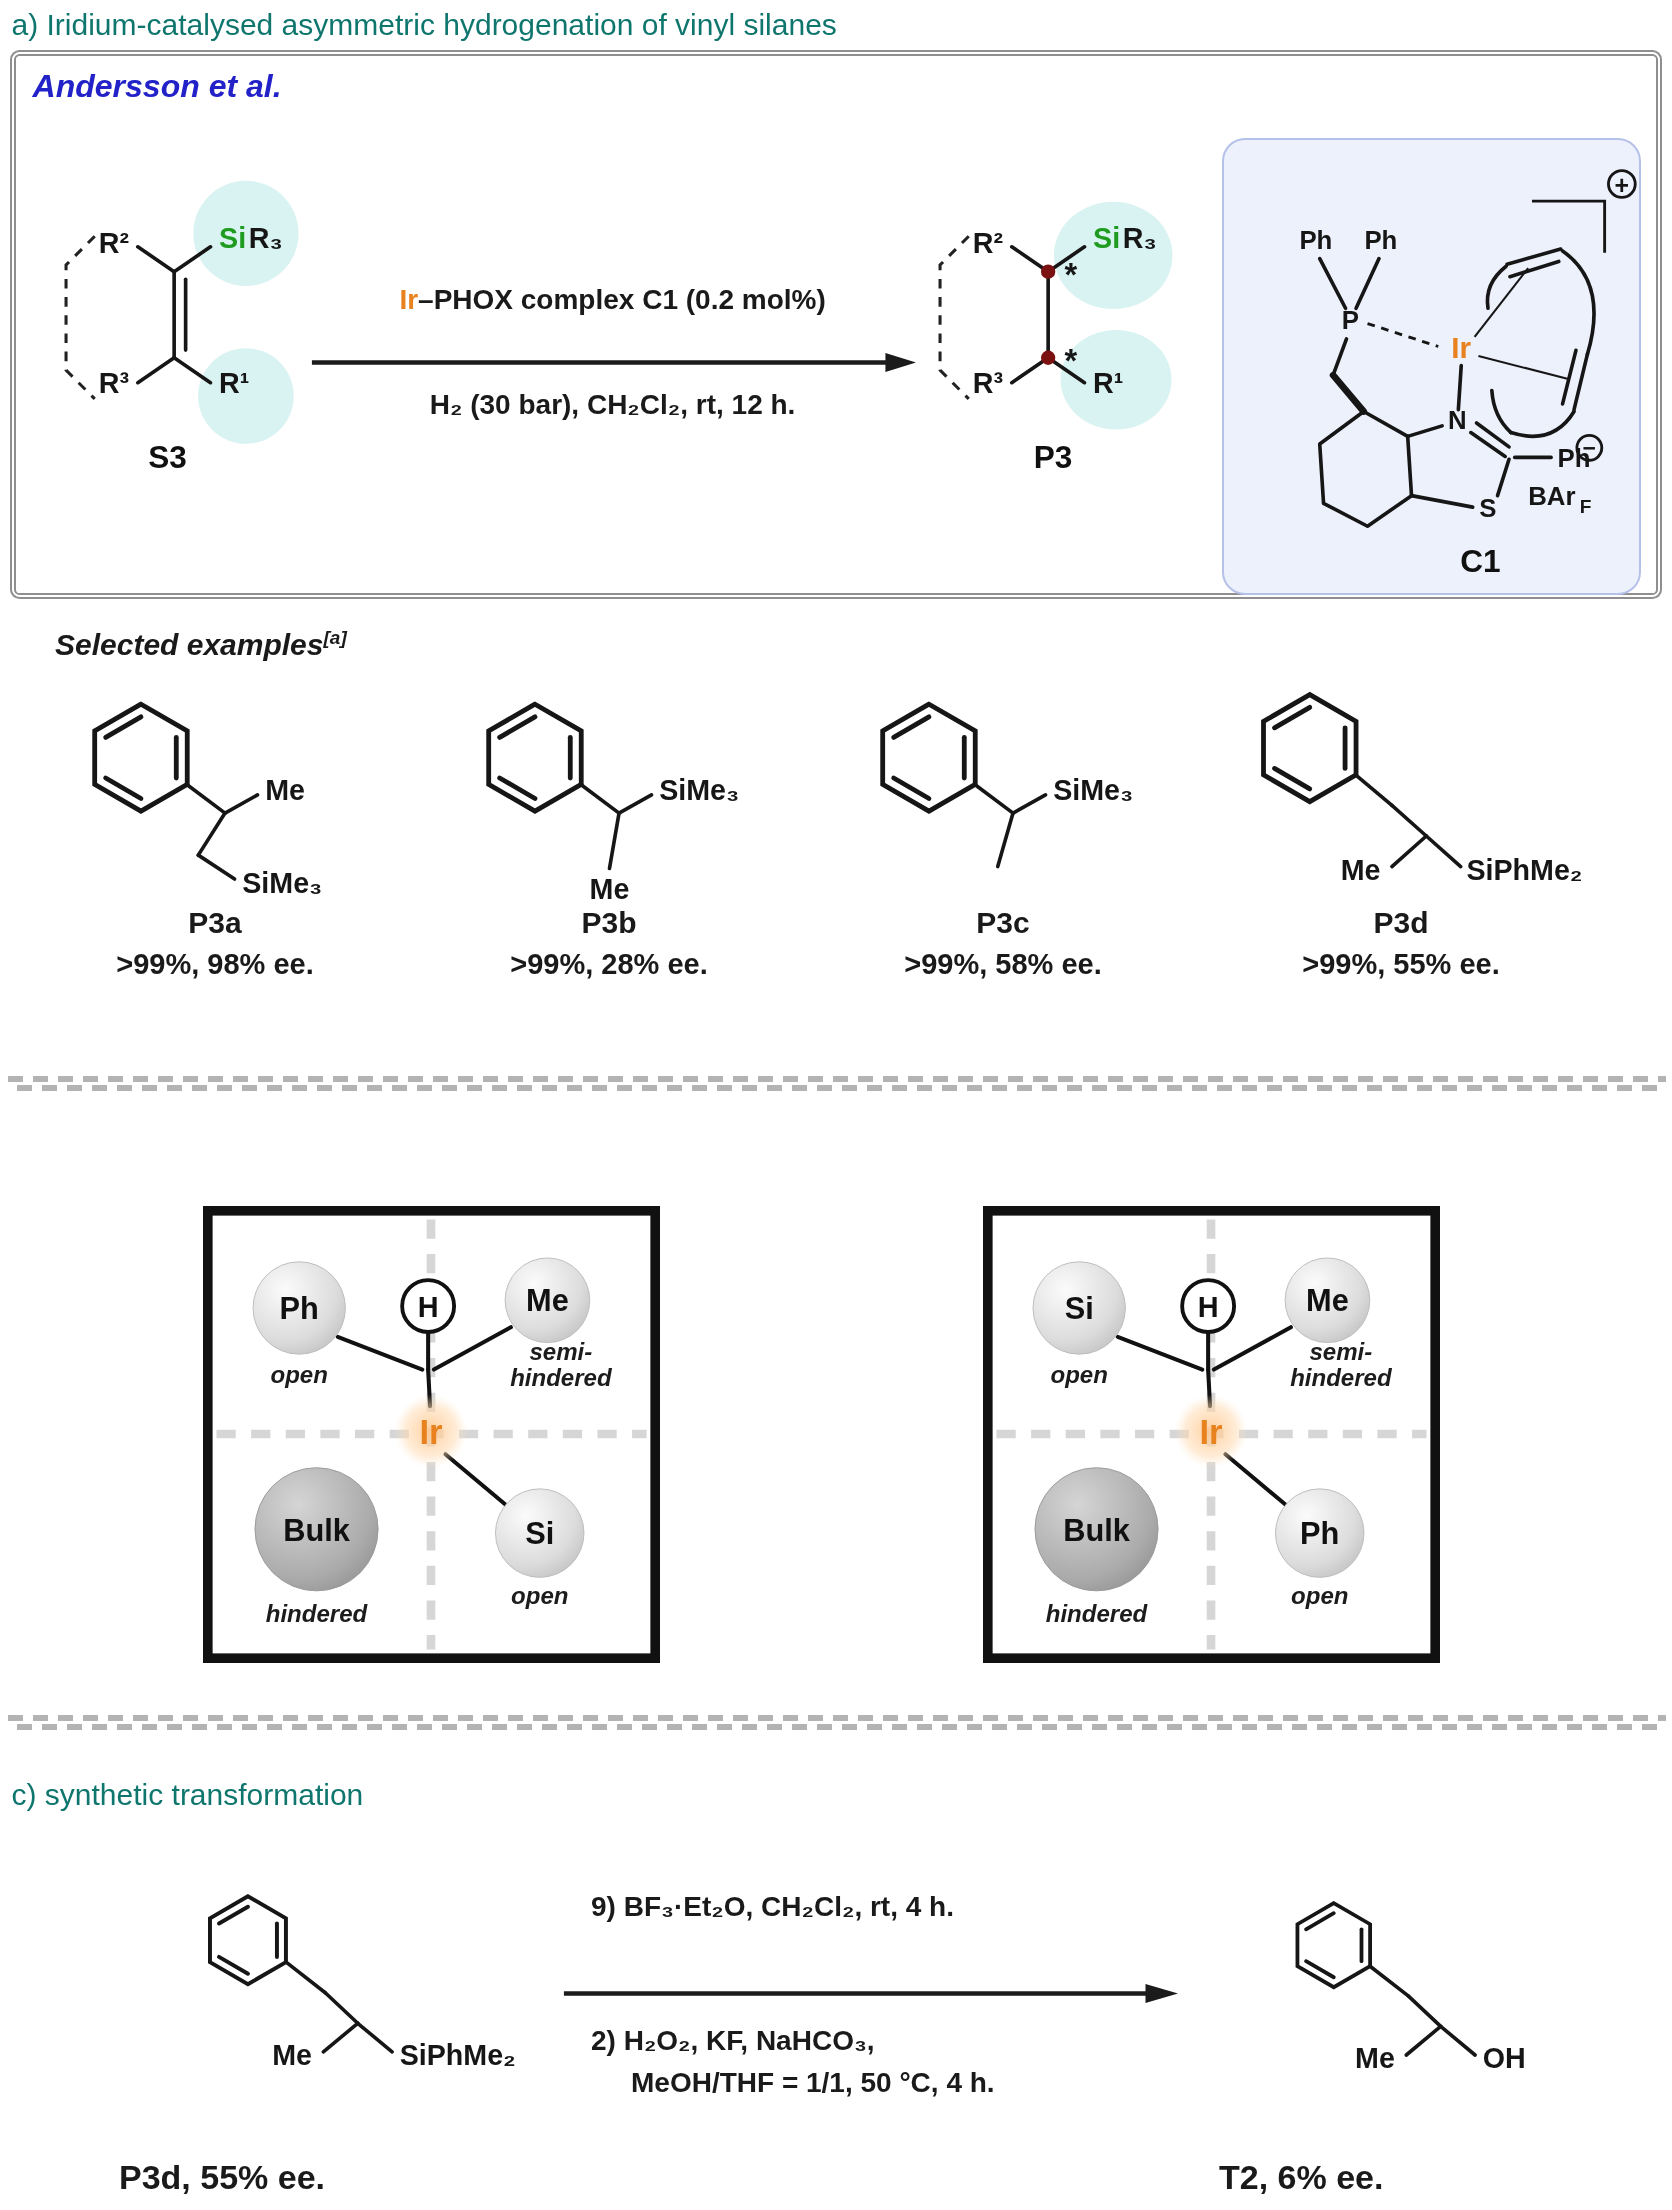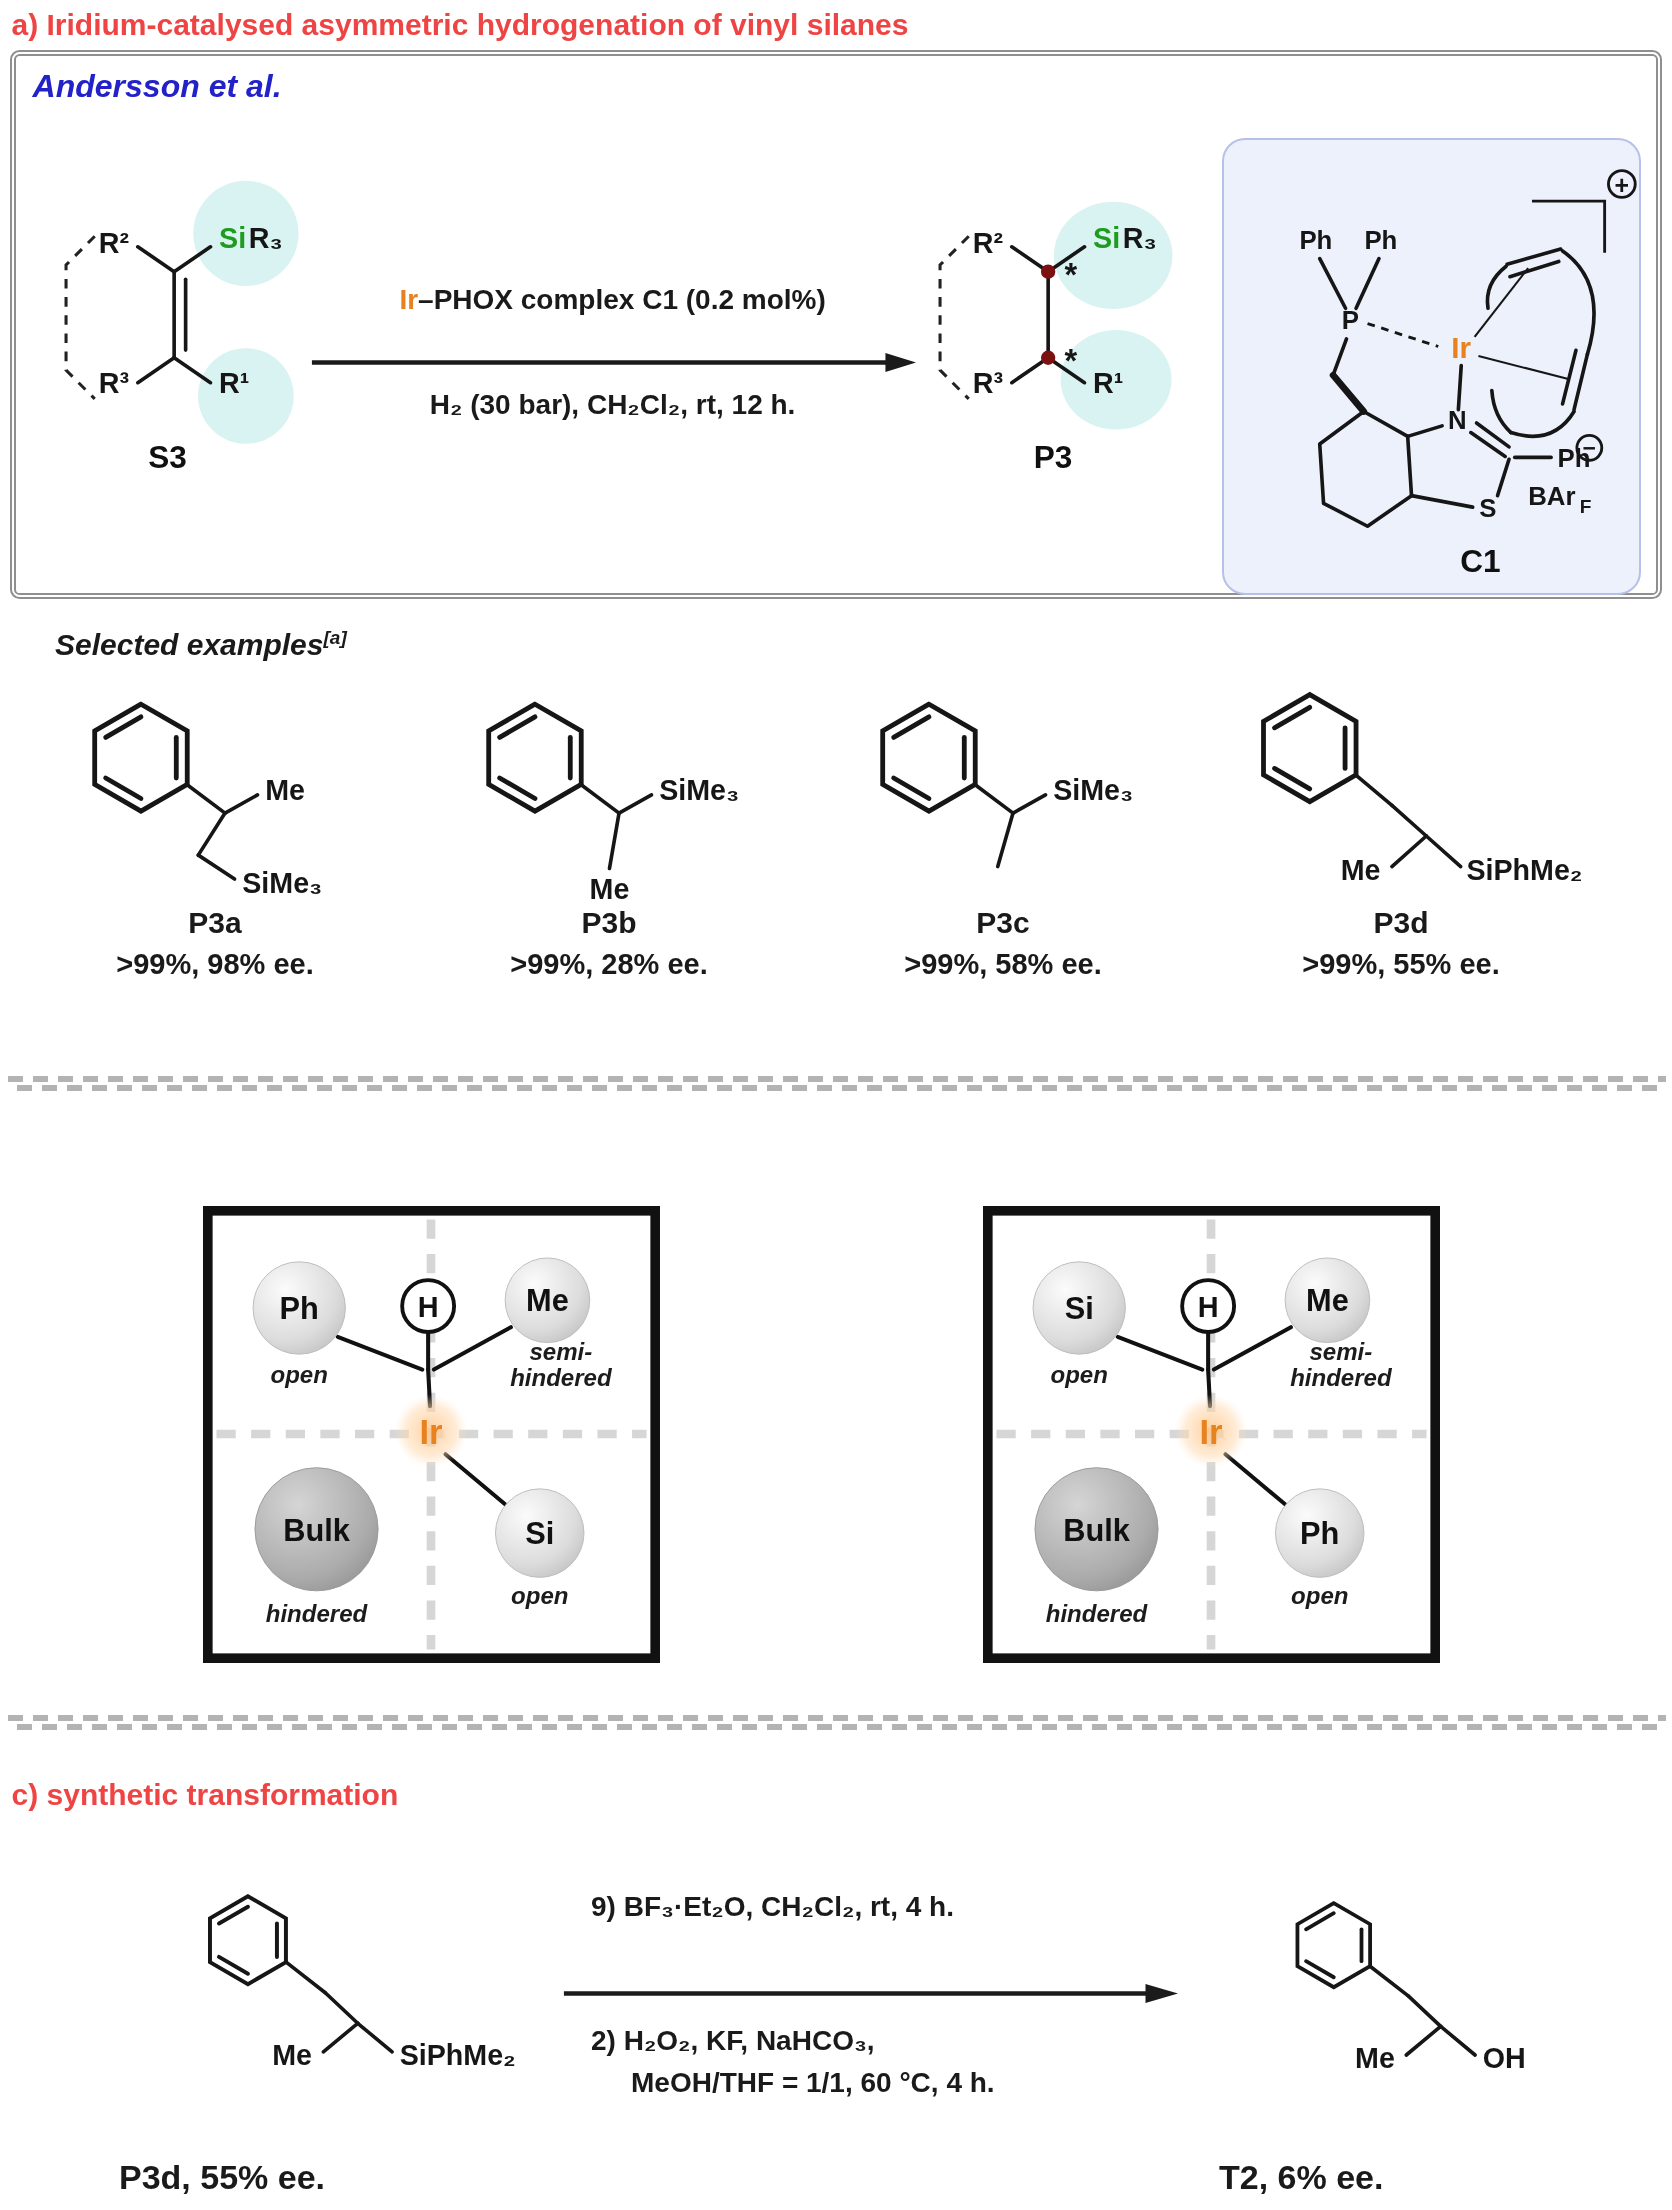--- a/index.html
+++ b/index.html
@@ -1,21 +1,21 @@
 <!DOCTYPE html>
 <html><head>
 <meta charset="utf-8">
 <style>
   * { margin:0; padding:0; box-sizing:border-box; }
   body { font-family:"Liberation Sans","DejaVu Sans",sans-serif; background:#ffffff; color:#1a1a1a; }
   .page { position:relative; width:1673px; height:2210px; background:#fff; overflow:hidden; }
   .abs { position:absolute; }
   svg { overflow:visible; display:block; }
 
-  .sec-title { font-size:30px; font-weight:700; color:#ef4444; }
+  .sec-title { font-size:30px; font-weight:400; color:#0f766e; }
 
   
   .box-a { left:9.6px; top:50px; width:1652px; height:549px; border:6.7px double #8f8f8f; border-radius:9.6px; background:#fff; }
   .attribution { left:17px; top:11.5px; font-size:32px; font-weight:700; font-style:italic; color:#2222c8; }
   .cond { font-size:28px; font-weight:600; text-align:center; color:#1a1a1a; }
   .cond .ir { color:#e8821e; }
   .cond .c1 { font-weight:800; }
   .catalyst-card { left:1206px; top:82px; width:419px; height:457px; background:#edf1fc; border:2.9px solid #b6c1ea; border-radius:23px; }
 
   
@@ -358,21 +358,21 @@
     <text class="atom" x="294" y="236">SiPhMe₂</text>
   </svg>
   <div class="abs c-label" style="left:119px; top:2158px; width:382px;">P3d, 55% ee.</div>
 
   <div class="abs c-cond" style="left:591px; top:1891px;">9) BF₃·Et₂O, CH₂Cl₂, rt, 4 h.</div>
   <svg class="abs" style="left:562px; top:1981px;" width="616" height="25" viewBox="0 0 644 26">
     <line x1="2" y1="13" x2="612" y2="13" stroke="#1b1b1b" stroke-width="4.5"></line>
     <polygon points="610,3 644,13 610,23" fill="#1b1b1b"></polygon>
   </svg>
   <div class="abs c-cond" style="left:591px; top:2025px;text-align:right;">2) H₂O₂, KF, NaHCO₃,</div>
-  <div class="abs c-cond" style="left:631px; top:2067px;">MeOH/THF = 1/1, 60 °C, 4 h.</div>
+  <div class="abs c-cond" style="left:631px; top:2067px;">MeOH/THF = 1/1, 50 °C, 4 h.</div>
 
   <svg class="abs" style="left:1219px; top:1845px;" width="325" height="315" viewBox="0 0 340 330">
     <use href="#benzene" transform="translate(120,105) scale(1.1)"></use>
     <g>
       <line class="bond" x1="158" y1="127" x2="198" y2="158"></line>
       <line class="bond" x1="198" y1="158" x2="232" y2="190"></line>
       <line class="bond" x1="232" y1="190" x2="196" y2="220"></line>
       <line class="bond" x1="232" y1="190" x2="268" y2="220"></line>
     </g>
     <text class="atom" x="184" y="234" text-anchor="end">Me</text>

